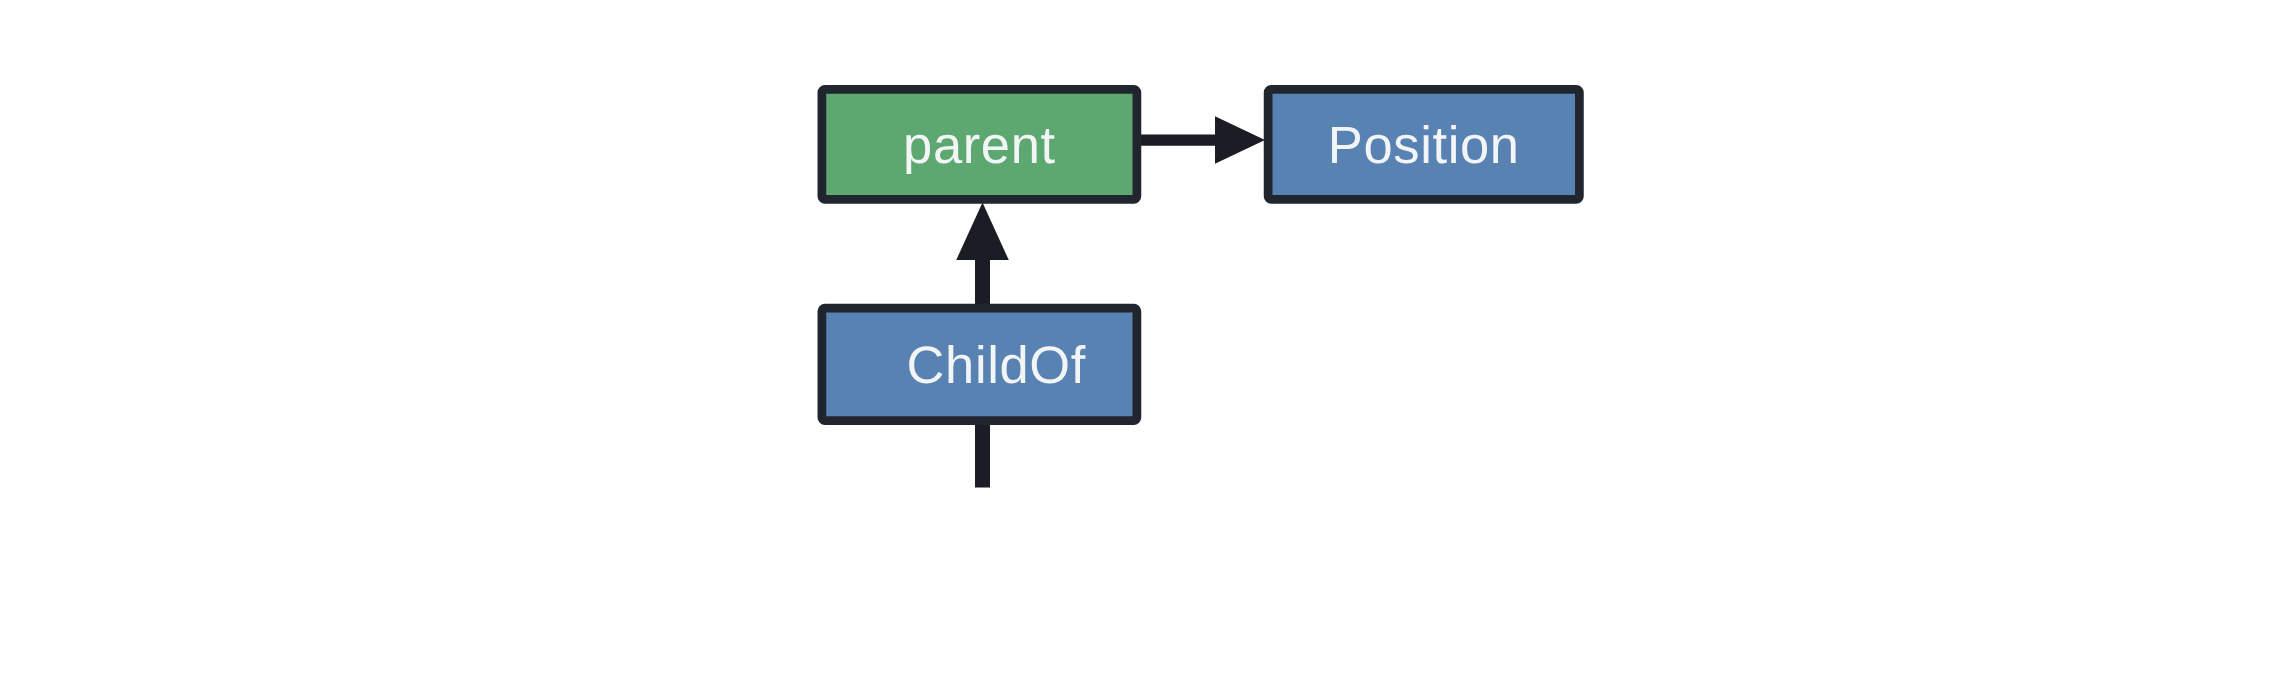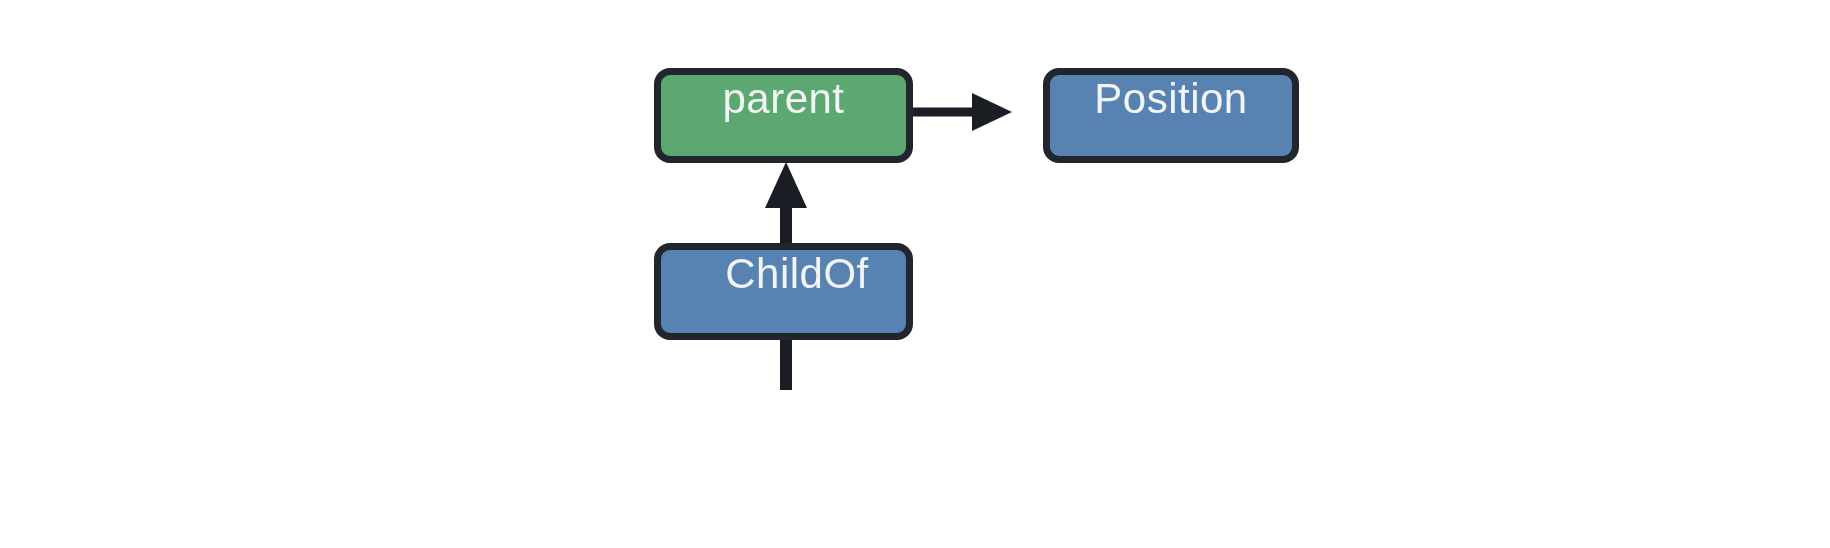--- a/index.html
+++ b/index.html
@@ -12,34 +12,34 @@
     width: 1830px;
     height: 548px;
     background: var(--background, #ffffff);
     overflow: hidden;
     font-family: "Liberation Sans", "DejaVu Sans", sans-serif;
   }
   .node {
     position: absolute;
     box-sizing: border-box;
     border: 7px solid var(--border, #21262e);
-    border-radius: 16px;
+    border-radius: 6px;
     display: flex;
-    align-items: flex-start;
+    align-items: center;
     justify-content: center;
     color: var(--label-text, #f2f4f6);
     font-size: 42px;
     letter-spacing: 0.5px;
     user-select: none;
   }
   .node--green { background: var(--node-green, #5ca870); }
   .node--blue  { background: var(--node-blue, #5782b2); }
 
   #node-parent   { left: 654px;  top: 68px;  width: 259px; height: 95px; }
-  #node-position { left: 1011px; top: 68px;  width: 256px; height: 95px; margin-left: 32px; }
+  #node-position { left: 1011px; top: 68px;  width: 256px; height: 95px; }
   #node-childof  { left: 654px;  top: 243px; width: 259px; height: 97px; padding-left: 27px; }
   #node-child    { left: 654px;  top: 388px; width: 259px; height: 95px; }
 
   .edges {
     position: absolute;
     left: 0; top: 0;
     width: 1830px;
     height: 548px;
     pointer-events: none;
   }

